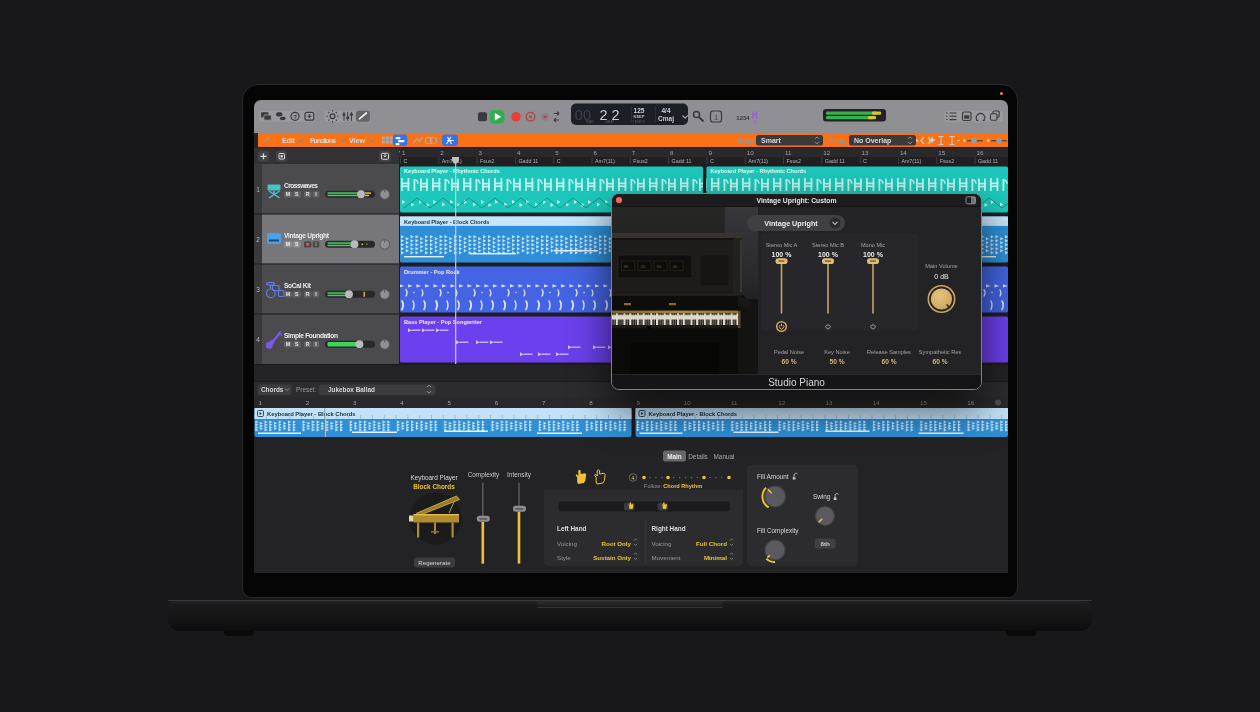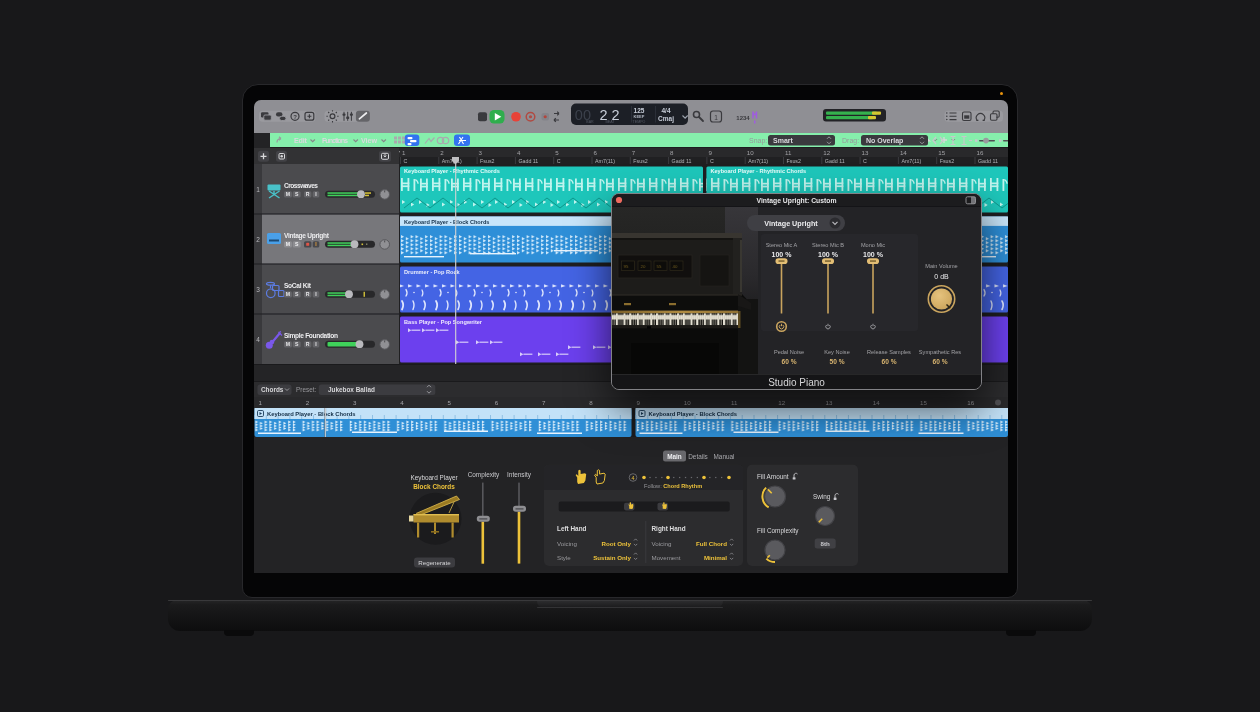--- a/index.html
+++ b/index.html
@@ -99,21 +99,21 @@
           <path d="M692.8 13 h0.01 M692.8 16.3 h0.01 M692.8 19.6 h0.01" stroke-linecap="round" stroke-width="1.5"></path>
           <rect x="708.5" y="12" width="8.5" height="8.5" rx="1.5"></rect>
           <rect x="710.2" y="15.3" width="5.1" height="3.4" fill="#3a3a3e" stroke="none"></rect>
           <path d="M723.2 20.3 a4.2 4.2 0 1 1 6.6 0 M722.2 20.4 h2.2 M728.6 20.4 h2.2"></path>
           <rect x="736.5" y="13.8" width="6.5" height="6.5" rx="1.2"></rect>
           <path d="M739 13.8 v-1.6 a1.2 1.2 0 0 1 1.2 -1.2 h3.8 a1.2 1.2 0 0 1 1.2 1.2 v3.8 a1.2 1.2 0 0 1 -1.2 1.2 h-1.6"></path>
         </g>
       </svg>
     </div>
 
-    <div class="a" id="menurow" style="left:16px;top:33px;width:754px;height:14.5px;background:#86efac;border-bottom:1px solid #1d1d1f;">
+    <div class="a" id="menurow" style="left:4px;top:33px;width:754px;height:14.5px;background:#f97316;border-bottom:1px solid #1d1d1f;">
       <svg class="a" style="left:0;top:0" width="754" height="14.5" viewBox="0 0 754 14.5">
         <path d="M7 9.5 q0 -4 4 -4 m0 0 l-2 -1.8 m2 1.8 l-2 1.8" stroke="#9a9a9e" stroke-width="1.2" fill="none"></path>
         <text x="24" y="10" font-size="7.2" font-weight="bold" fill="#dadade" textLength="13">Edit</text>
         <path d="M40.5 6.5 l2.2 2.2 l2.2 -2.2" stroke="#86868a" stroke-width="1.1" fill="none"></path>
         <text x="52" y="10" font-size="7.2" font-weight="bold" fill="#dadade" textLength="26">Functions</text>
         <path d="M83.5 6.5 l2.2 2.2 l2.2 -2.2" stroke="#86868a" stroke-width="1.1" fill="none"></path>
         <text x="91" y="10" font-size="7.2" font-weight="bold" fill="#dadade" textLength="16">View</text>
         <path d="M111.5 6.5 l2.2 2.2 l2.2 -2.2" stroke="#86868a" stroke-width="1.1" fill="none"></path>
         <g fill="#aaaaae">
           <rect x="124" y="3.5" width="3" height="3"></rect>

